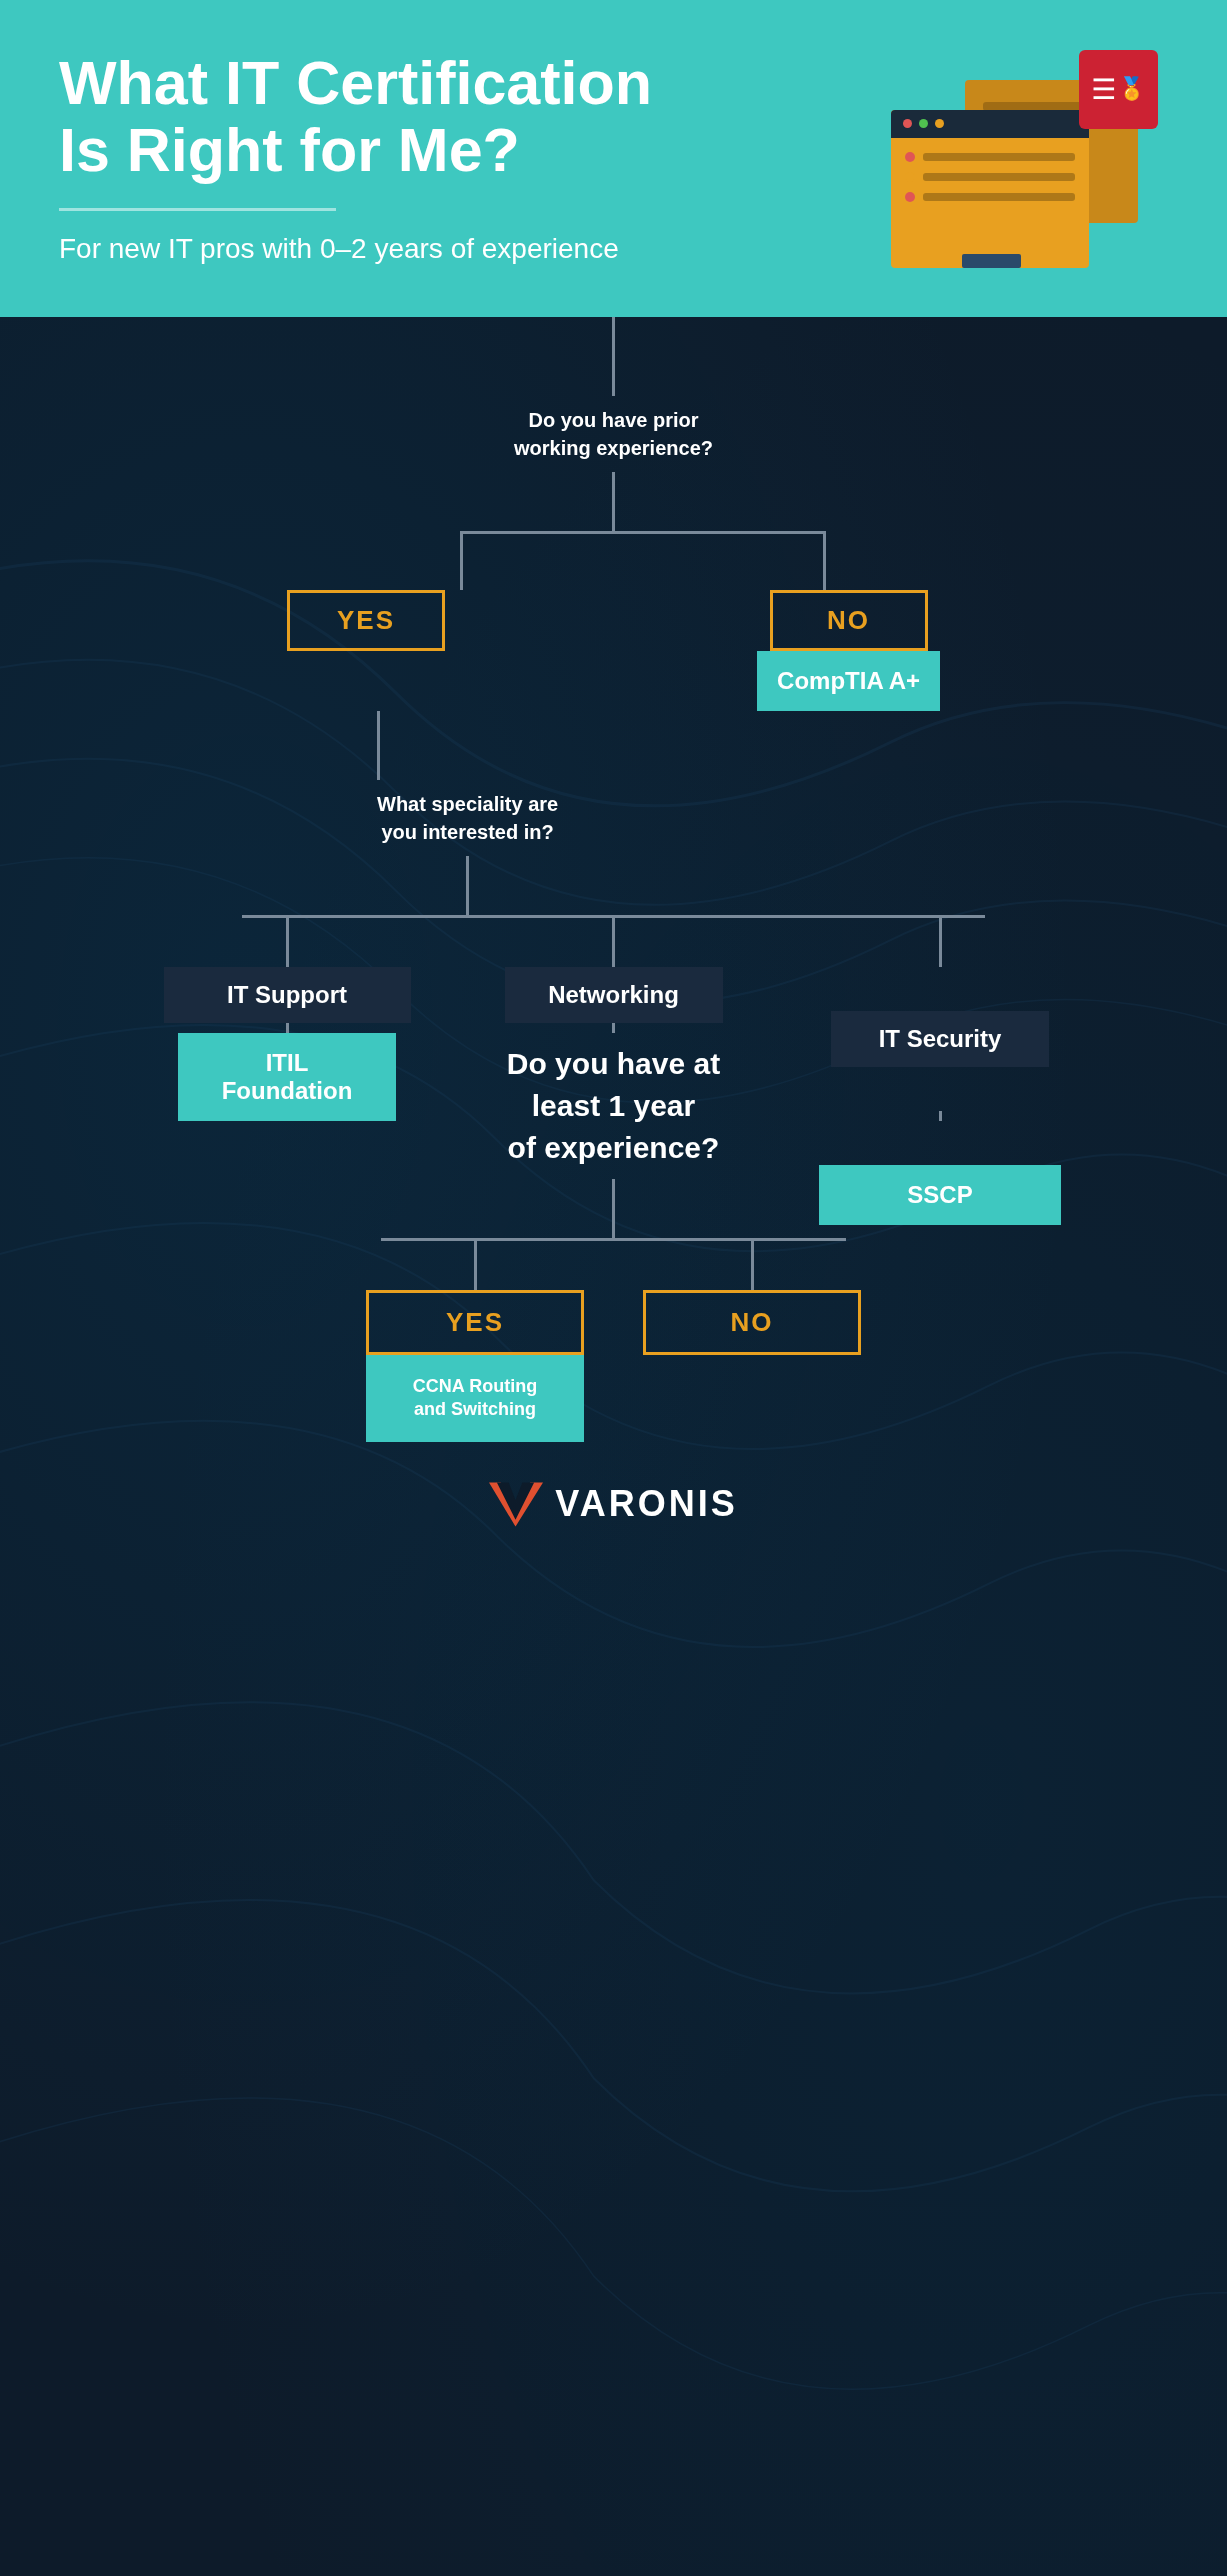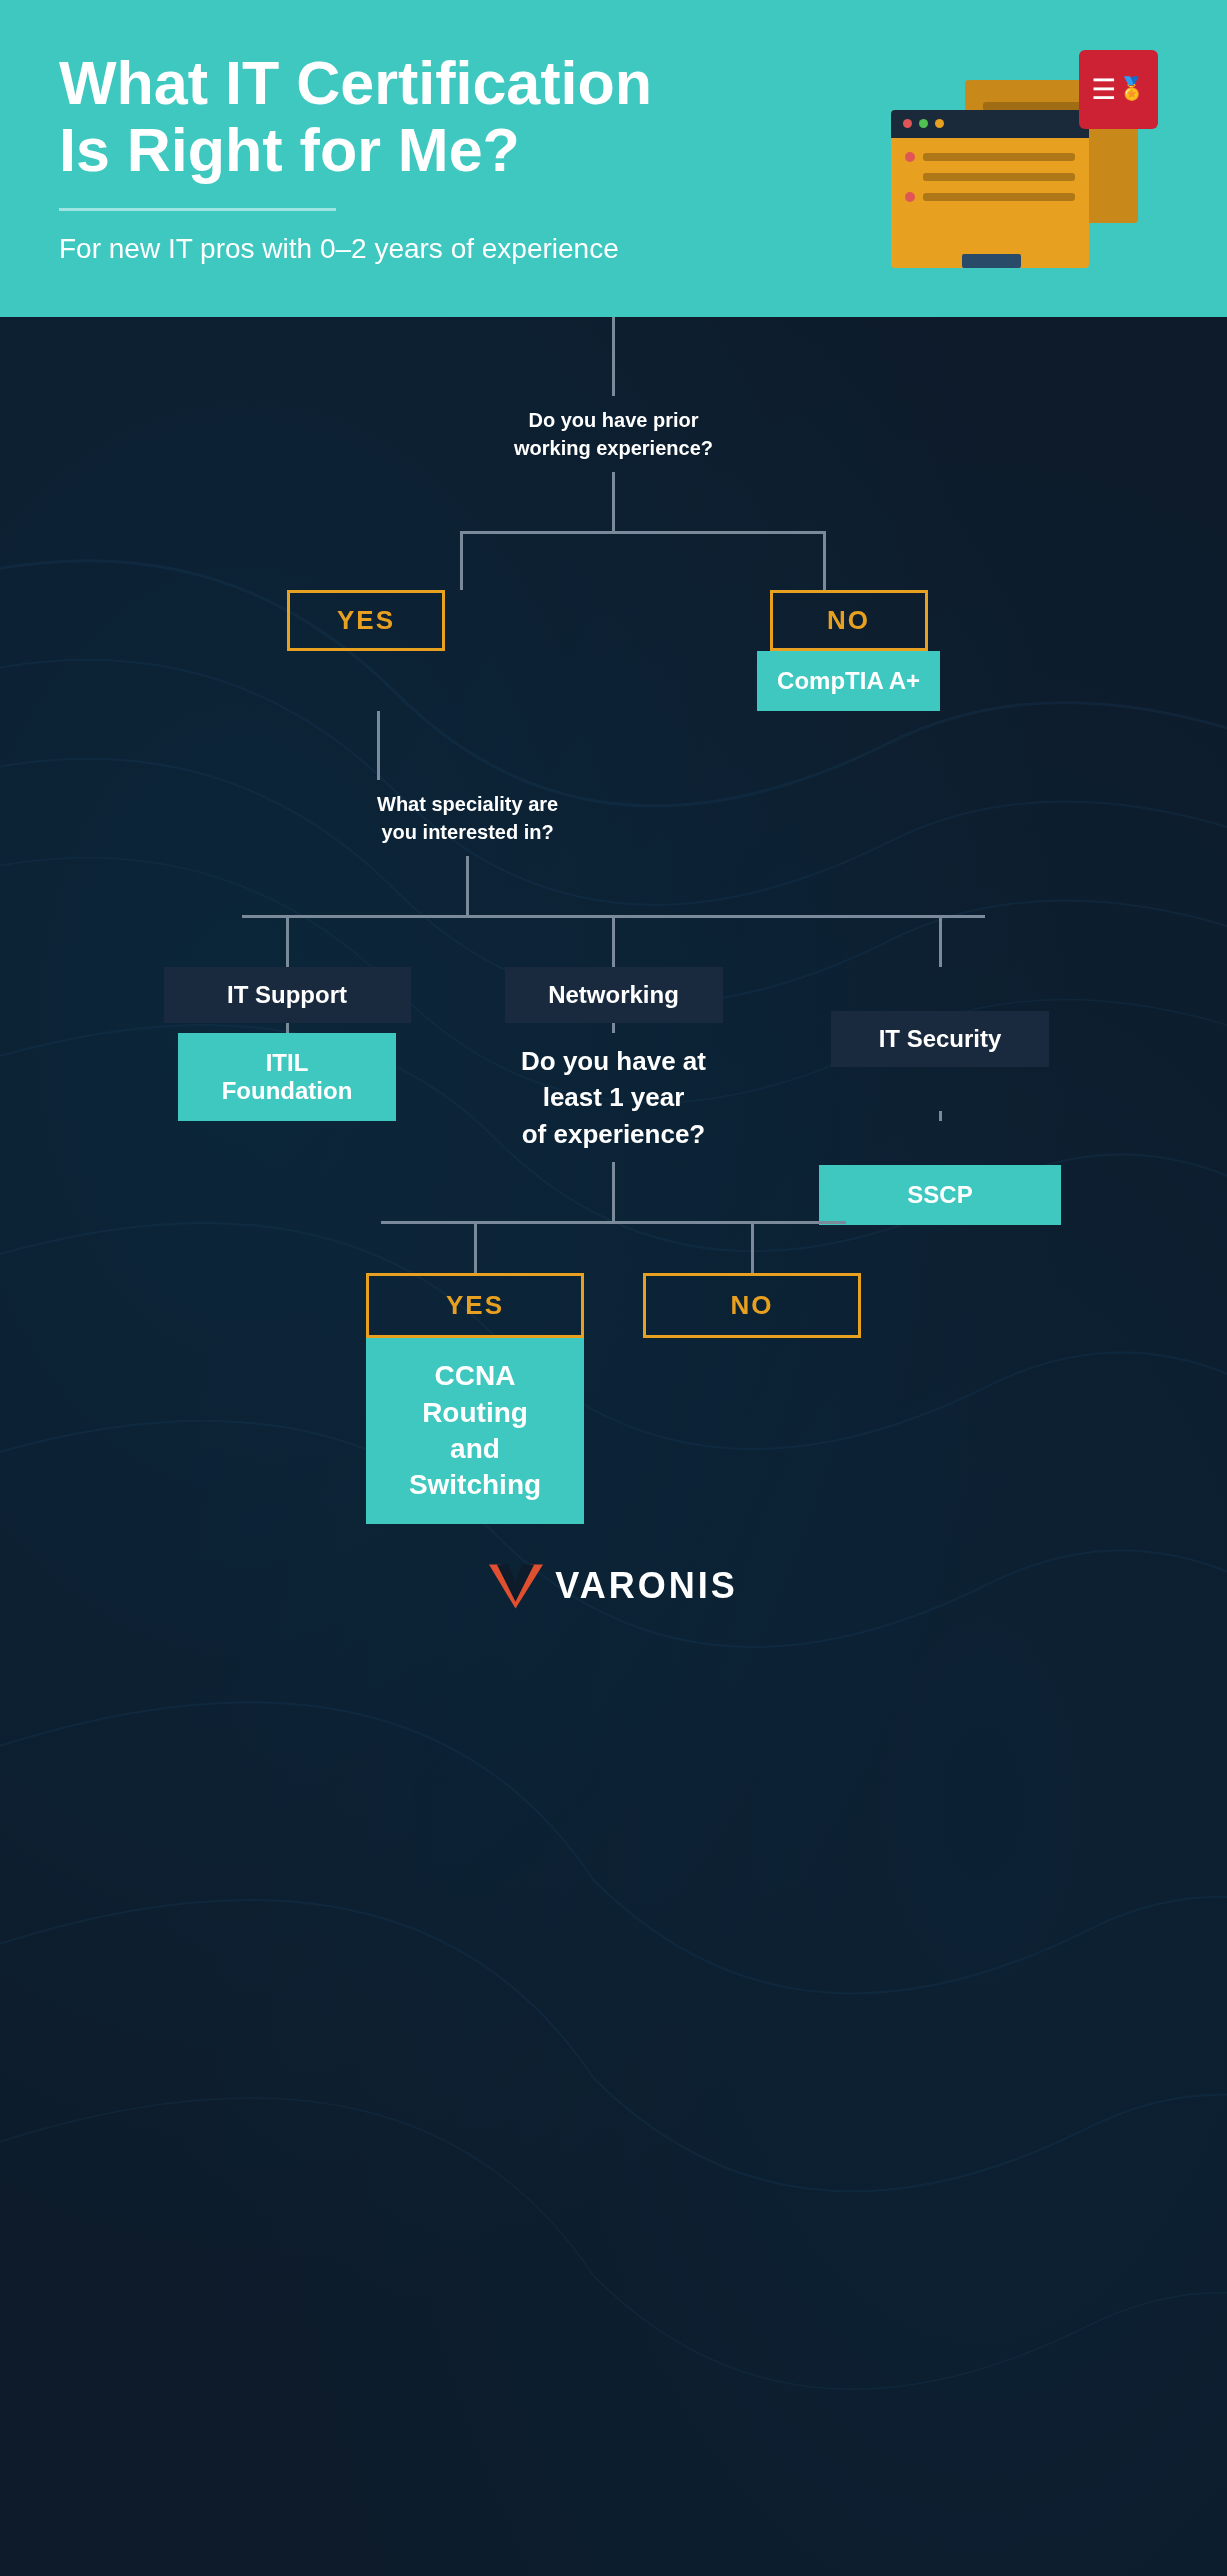--- a/index.html
+++ b/index.html
@@ -185,21 +185,21 @@
     
     .large-result-box {
       background-color: #3ec8c0;
       padding: 20px 24px;
       width: 218px;
       text-align: center;
     }
 
     .large-result-text {
       color: #ffffff;
-      font-size: 28px;
+      font-size: 18px;
       font-weight: 700;
       line-height: 1.3;
     }
 
     .large-decision-box {
       border: 3px solid #e8a020;
       padding: 14px 36px;
       width: 218px;
       text-align: center;
     }
@@ -358,21 +358,21 @@
       </div>
 
       <div style="display:flex; flex-direction:column; align-items:center; width:238px;">
         <div class="line-v" style="height:49px;"></div>
         <div class="category-box" style="width:218px;">
           <div class="category-text">Networking</div>
         </div>
         <div class="line-v" style="height:10px;"></div>
 
         <div class="question-box" style="padding:10px 0;">
-          <div class="question-text" style="font-size:26px; font-weight:700;">Do you have at<br>least 1 year<br>of experience?</div>
+          <div class="question-text" style="font-size:30px; font-weight:700;">Do you have at<br>least 1 year<br>of experience?</div>
         </div>
 
         <div class="line-v" style="height:59px;"></div>
 
         <div style="position:relative; width:495px; height:3px;">
           <div style="position:absolute; top:0; left:15px; right:15px; height:3px; background:#7a8a9a;"></div>
         </div>
         <div style="display:flex; width:495px; justify-content:space-between;">
 
           <div style="display:flex; flex-direction:column; align-items:center; width:218px;">

